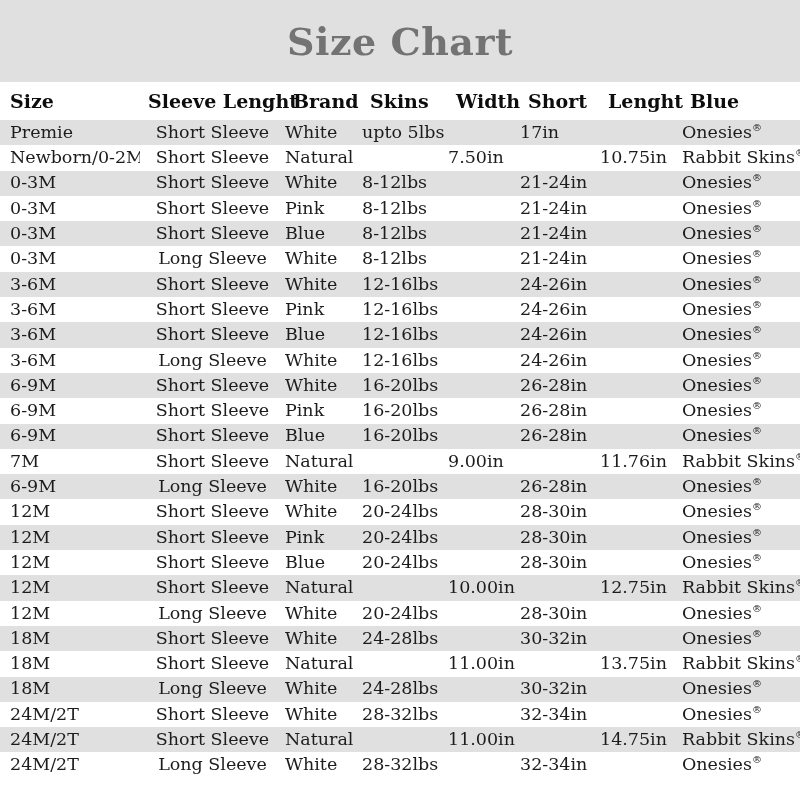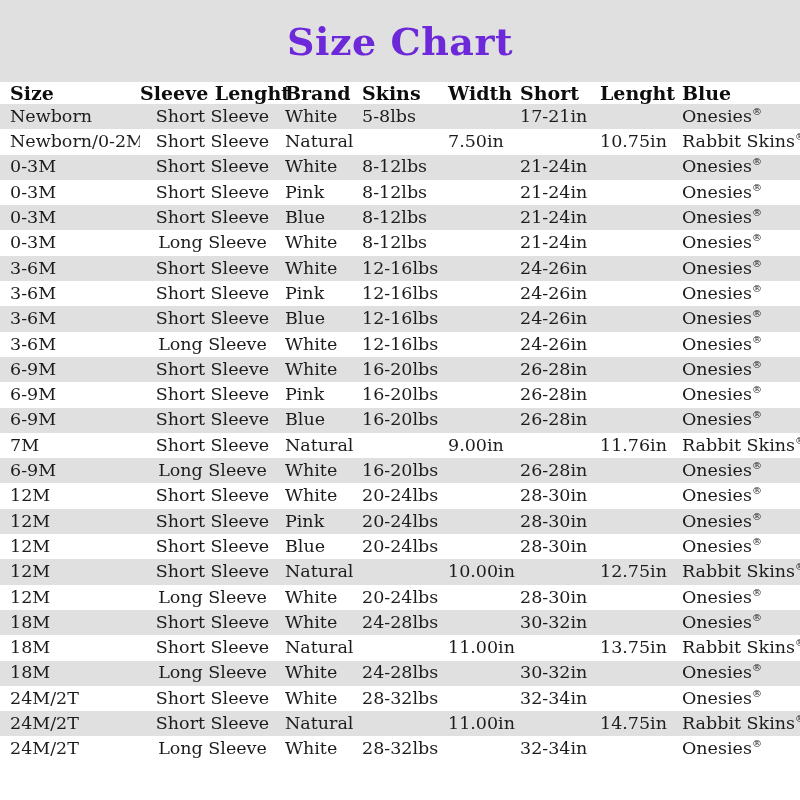--- a/index.html
+++ b/index.html
@@ -21,41 +21,41 @@
 
   .title-bar{
     width:800px; height:82px;
     background:var(--title-bg);
     display:flex; align-items:center; justify-content:center;
   }
   .title-bar h1{
     margin:8px;
     font-size:38px;
     font-weight:bold;
-    color:#6d28d9;
+    color:#737373;
     letter-spacing:0.5px;
   }
 
   table{
     width:800px;
     border-collapse:collapse;
     table-layout:fixed;
   }
   col.c0{ width:140px; }
   col.c1{ width:145px; }
   col.c2{ width:77px; }
   col.c3{ width:86px; }
   col.c4{ width:72px; }
   col.c5{ width:80px; }
   col.c6{ width:82px; }
   col.c7{ width:118px; }
 
   thead th{
     height:20px;
-    padding:0;
+    padding:8px;
     font-size:19px;
     font-weight:bold;
     color:var(--header-text);
     text-align:left;
     background:#ffffff;
     vertical-align:middle;
     white-space:nowrap;
   }
   tbody td{
     height:25.3px;
@@ -103,26 +103,26 @@
           <th class="c2">Brand</th>
           <th class="c3">Skins</th>
           <th class="c4">Width</th>
           <th class="c5">Short</th>
           <th class="c6">Lenght</th>
           <th class="c7">Blue</th>
         </tr>
     </thead>
     <tbody>
         <tr>
-          <td class="c0">Newborn</td>
-          <td class="c1">Short Sleeve</td>
-          <td class="c2">White</td>
-          <td class="c3">5-8lbs</td>
-          <td class="c4"></td>
-          <td class="c5">17-21in</td>
+          <td class="c0">Premie</td>
+          <td class="c1">Short Sleeve</td>
+          <td class="c2">White</td>
+          <td class="c3">upto 5lbs</td>
+          <td class="c4"></td>
+          <td class="c5">17in</td>
           <td class="c6"></td>
           <td class="c7">Onesies<sup>®</sup></td>
         </tr>
         <tr>
           <td class="c0">Newborn/0-2M</td>
           <td class="c1">Short Sleeve</td>
           <td class="c2">Natural</td>
           <td class="c3"></td>
           <td class="c4">7.50in</td>
           <td class="c5"></td>

